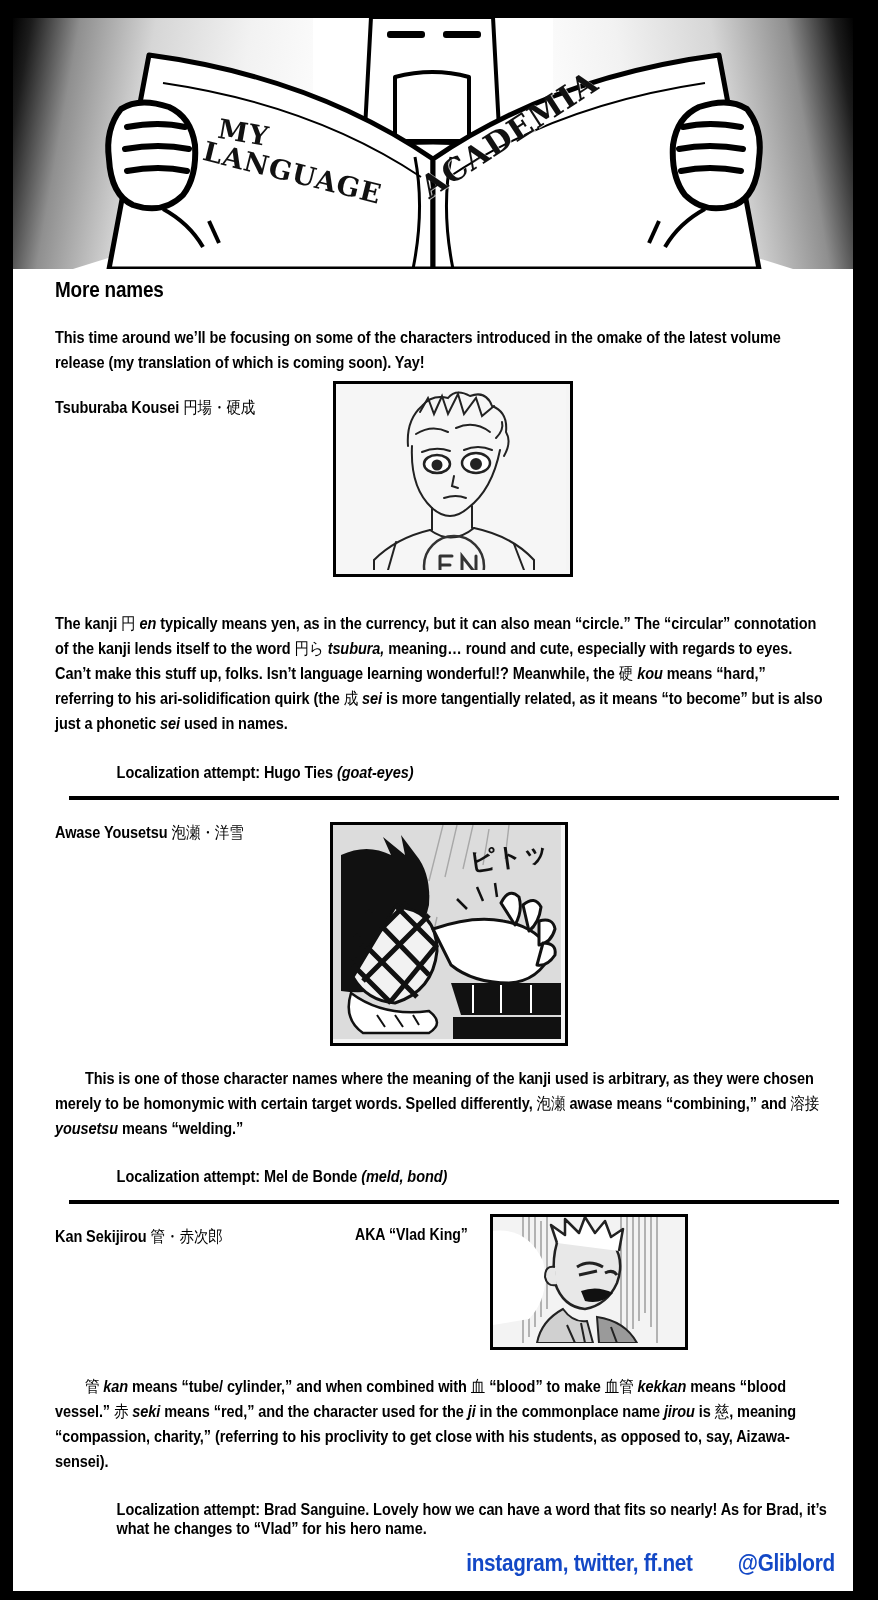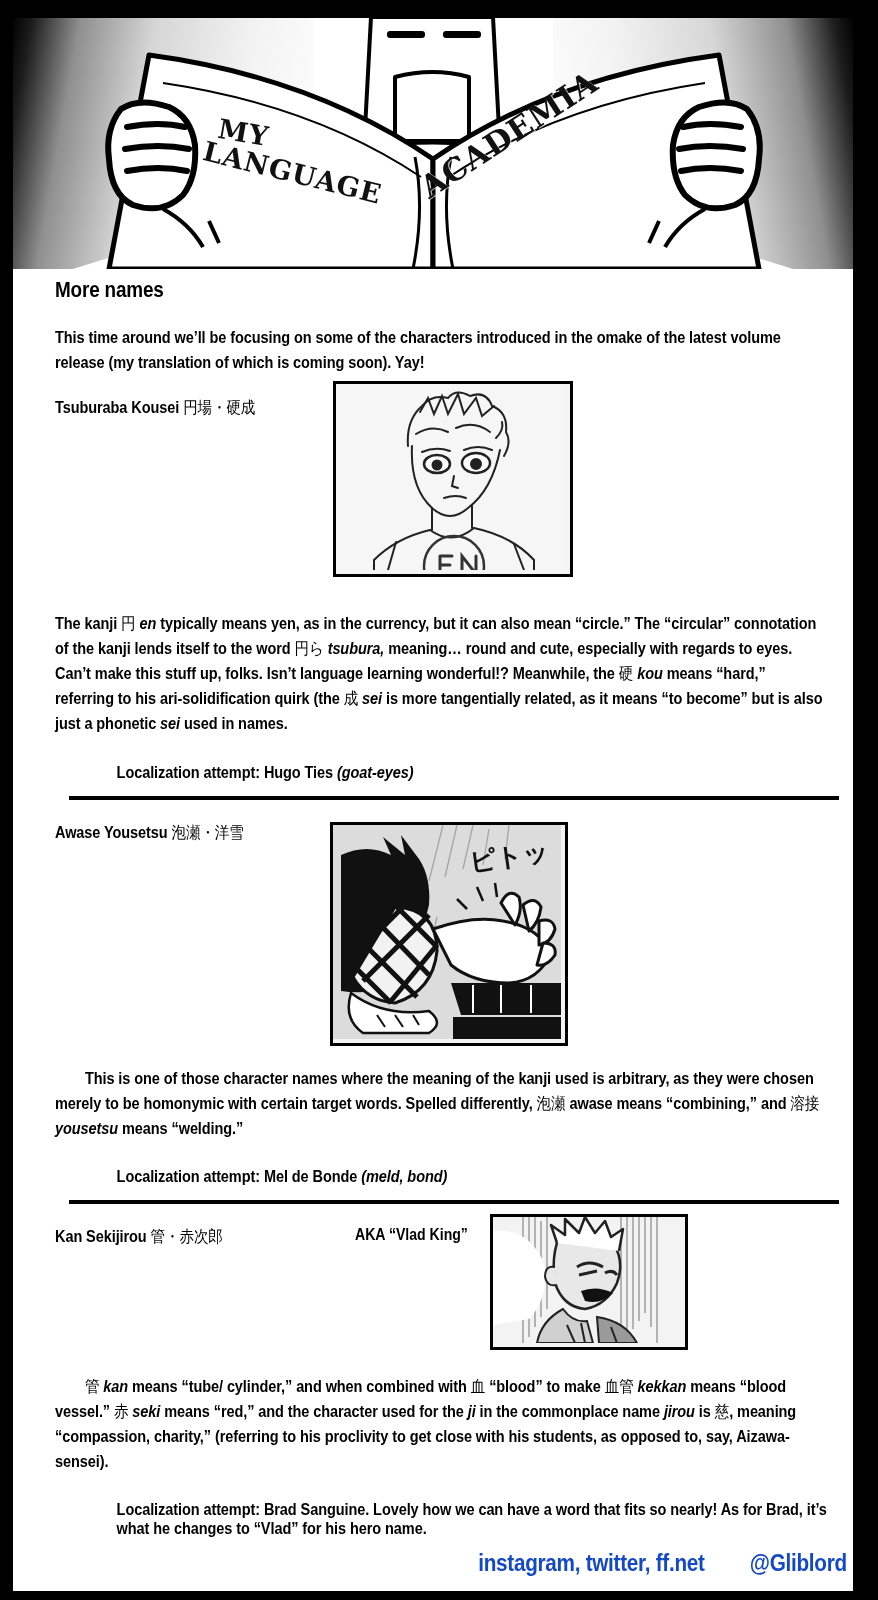--- a/index.html
+++ b/index.html
@@ -155,21 +155,21 @@
   .panel-3 { position: absolute; left: 435px; top: -12px; width: 192px; height: 130px; }
 
   .panel-wrap { position: relative; }
 
   
   .footer {
     position: absolute;
     left: 0; bottom: 14px;
     width: 840px;
     text-align: right;
-    padding-right: 6px;
+    padding-right: 18px;
     box-sizing: border-box;
   }
   .footer span {
     font-size: 23px;
     font-weight: 700;
     color: #1348c6;
     letter-spacing: -0.3px;
     transform: scaleX(0.9);
     display: inline-block;
     transform-origin: right center;

